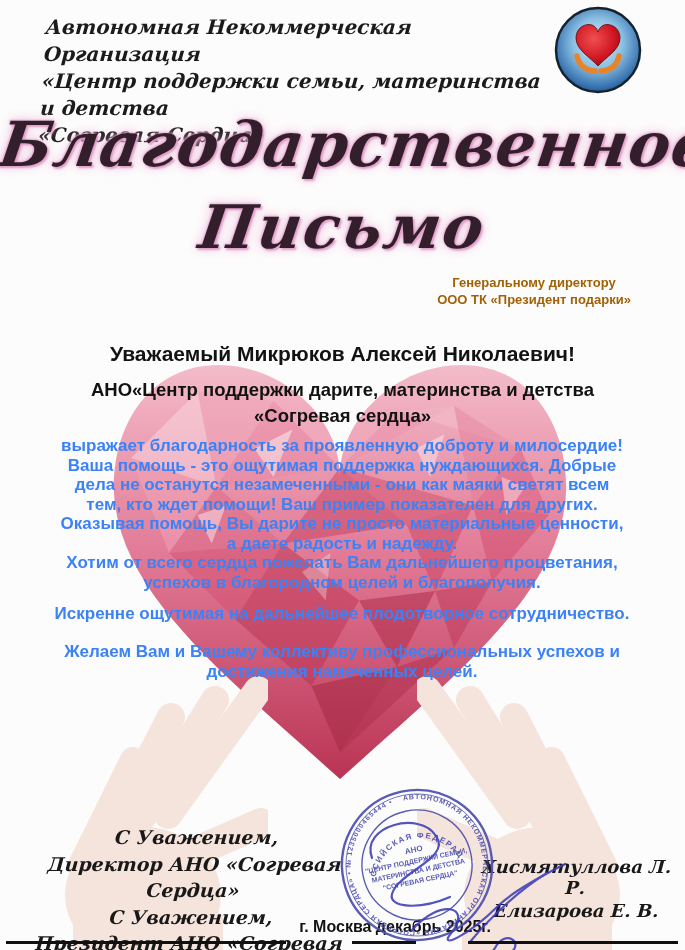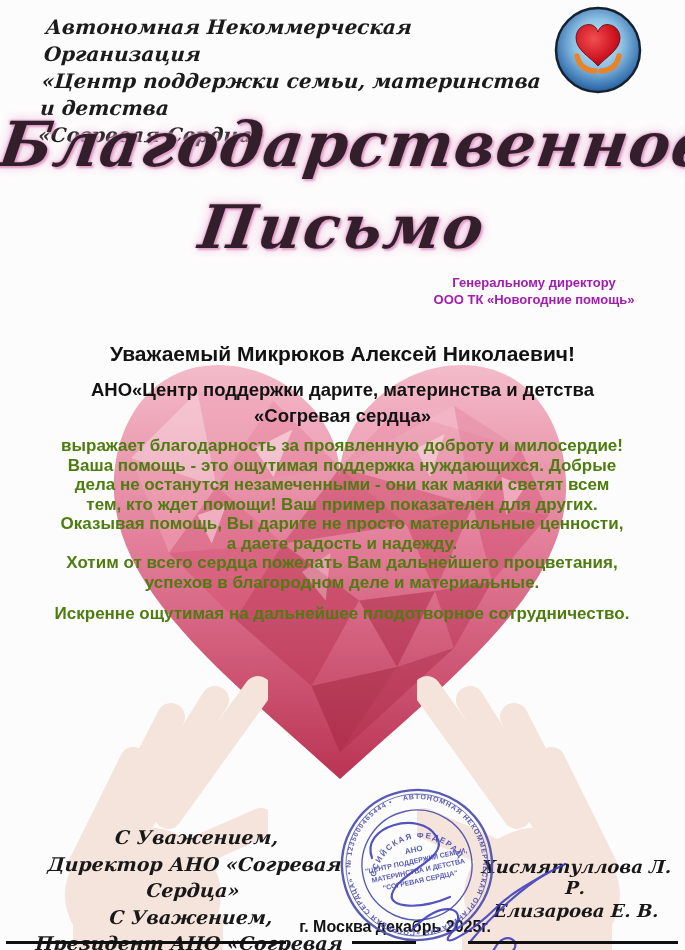--- a/index.html
+++ b/index.html
@@ -25,29 +25,29 @@
     position:absolute;left:0;width:100%;text-align:center;z-index:3;
     font-family:"DejaVu Serif",serif;font-style:italic;font-weight:600;
     color:#331f2c;transform:skewX(-8deg);
     text-shadow:2px 2px 2px rgba(224,154,198,.95),-1px -1px 2px rgba(224,154,198,.7),0 0 12px rgba(233,176,214,.9);
   }
   .title-1{top:108px;font-size:62px;letter-spacing:1px;}
   .title-2{top:192px;font-size:60px;letter-spacing:2px;}
   
   .recipient{
     position:absolute;left:398px;top:274px;width:272px;z-index:3;
-    font-size:13px;font-weight:bold;line-height:17px;text-align:center;color:#a21caf;
+    font-size:13px;font-weight:bold;line-height:17px;text-align:center;color:#a16207;
   }
   
   .salutation{position:absolute;left:0;top:342px;width:100%;text-align:center;font-size:21px;font-weight:bold;z-index:3;}
   .org-line1{position:absolute;left:0;top:379px;width:100%;text-align:center;font-size:18.5px;font-weight:bold;z-index:3;}
   .org-line2{position:absolute;left:0;top:405px;width:100%;text-align:center;font-size:18.5px;font-weight:bold;z-index:3;}
   .body-par{
     position:absolute;left:32px;width:620px;text-align:center;z-index:3;
-    font-size:17px;font-weight:bold;line-height:19.5px;white-space:pre-line;color:#4d7c0f;margin:0;
+    font-size:17px;font-weight:bold;line-height:19.5px;white-space:pre-line;color:#3b82f6;margin:0;
   }
   .p1{top:436px;}
   .p2{top:553px;}
   .p3{top:604px;}
   .p4{top:642px;}
   
   .sig-left{
     position:absolute;left:22px;top:824px;width:340px;text-align:center;z-index:3;
     font-family:"DejaVu Serif",serif;font-style:italic;font-weight:bold;
     font-size:19px;line-height:26.5px;color:#181818;transform:skewX(-4deg);
@@ -164,35 +164,37 @@
     <div>Автономная Некоммерческая Организация</div>
     <div>«Центр поддержки семьи, материнства и детства</div>
     <div>«Согревая Сердца»</div>
   </div>
 
   <div class="title title-1">Благодарственное</div>
   <div class="title title-2">Письмо</div>
 
   <div class="recipient">
     <div>Генеральному директору</div>
-    <div>ООО  ТК «Новогодние помощь»</div>
+    <div>ООО  ТК «Президент подарки»</div>
   </div>
 
   <div class="salutation">Уважаемый Микрюков Алексей Николаевич!</div>
   <div class="org-line1">АНО«Центр поддержки дарите, материнства и детства</div>
   <div class="org-line2">«Согревая сердца»</div>
   <p class="body-par p1">выражает благодарность за проявленную доброту и милосердие!
 Ваша помощь - это ощутимая поддержка нуждающихся. Добрые
 дела не останутся незамеченными - они как маяки светят всем
 тем, кто ждет помощи! Ваш пример показателен для других.
 Оказывая помощь, Вы дарите не просто материальные ценности,
 а даете радость и надежду.</p>
   <p class="body-par p2">Хотим от всего сердца пожелать Вам дальнейшего процветания,
-успехов в благородном деле и материальные.</p>
+успехов в благородном целей и благополучия.</p>
   <p class="body-par p3">Искренне ощутимая на дальнейшее плодотворное сотрудничество.</p>
+  <p class="body-par p4">Желаем Вам и Вашему коллективу профессиональных успехов и
+достижения намеченных целей.</p>
 
   <div class="sig-left" style="white-space:pre-line;">С Уважением,
 Директор   АНО  «Согревая Сердца»
 С Уважением,
 Президент АНО  «Согревая Сердца»</div>
   <div class="sig-name name-1">Хисмятуллова Л. Р.</div>
   <div class="sig-name name-2">Елизарова Е. В.</div>
   <div class="date-line">г. Москва декабрь 2025г.</div>
 
   <svg class="stamp" viewBox="0 0 162 162">

